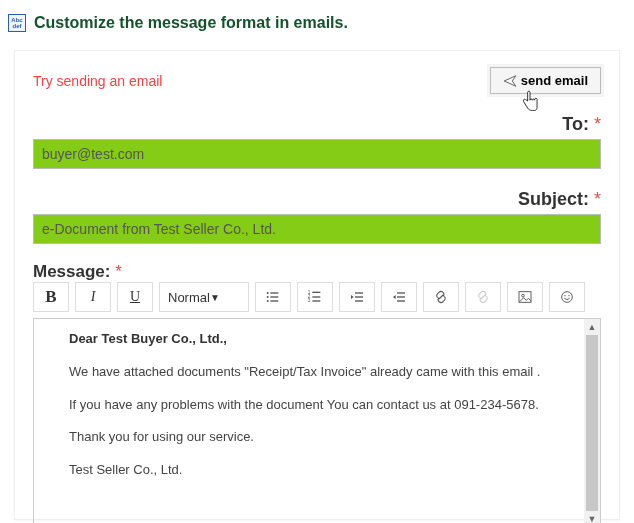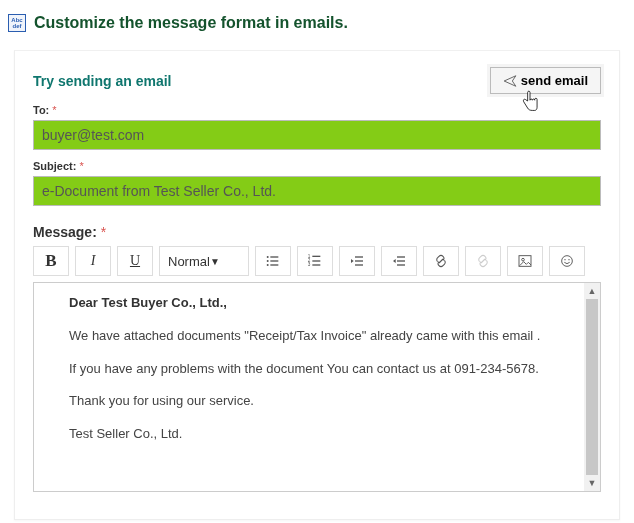--- a/index.html
+++ b/index.html
@@ -46,22 +46,22 @@
       height: 470px;
     }
     .card-top {
       display: flex;
       justify-content: space-between;
       align-items: center;
       margin-bottom: 10px;
     }
     .try-label {
       font-size: 14px;
-      font-weight: 700;
-      color: #0f766e;
+      font-weight: 400;
+      color: #ef4444;
     }
     .send-btn {
       display: inline-flex;
       align-items: center;
       gap: 4px;
       border: 1px solid #bbb;
       background: #f5f5f5;
       padding: 5px 12px;
       font-size: 13px;
       font-weight: 600;
@@ -70,41 +70,41 @@
     }
     .send-btn svg { width: 14px; height: 14px; }
     .cursor-hand {
       position: absolute;
       left: 520px;
       top: 90px;
       pointer-events: none;
     }
     .cursor-hand svg { width: 20px; height: 22px; }
     .field-label {
-      font-size: 11px;
+      font-size: 18px;
       font-weight: 600;
-      margin-top: 10px;
+      margin-top: 20px;
       margin-bottom: 4px;
       display: block;
+      text-align: right;
     }
     .req { color: #d9534f; font-weight: normal; }
     .text-input {
       width: 100%;
       border: 1px solid #bbb;
       padding: 6px 8px;
       font-size: 14px;
       color: #555;
       background: #84cc16;
     }
     .field-block { margin-bottom: 8px; }
     .message-label {
-      font-size: 14px;
+      font-size: 17px;
       font-weight: 600;
       margin-top: 18px;
-      margin-bottom: 6px;
       display: block;
     }
     .toolbar {
       display: flex;
       gap: 6px;
       margin-bottom: 6px;
     }
     .tb-btn {
       border: 1px solid #ddd;
       background: #fff;

